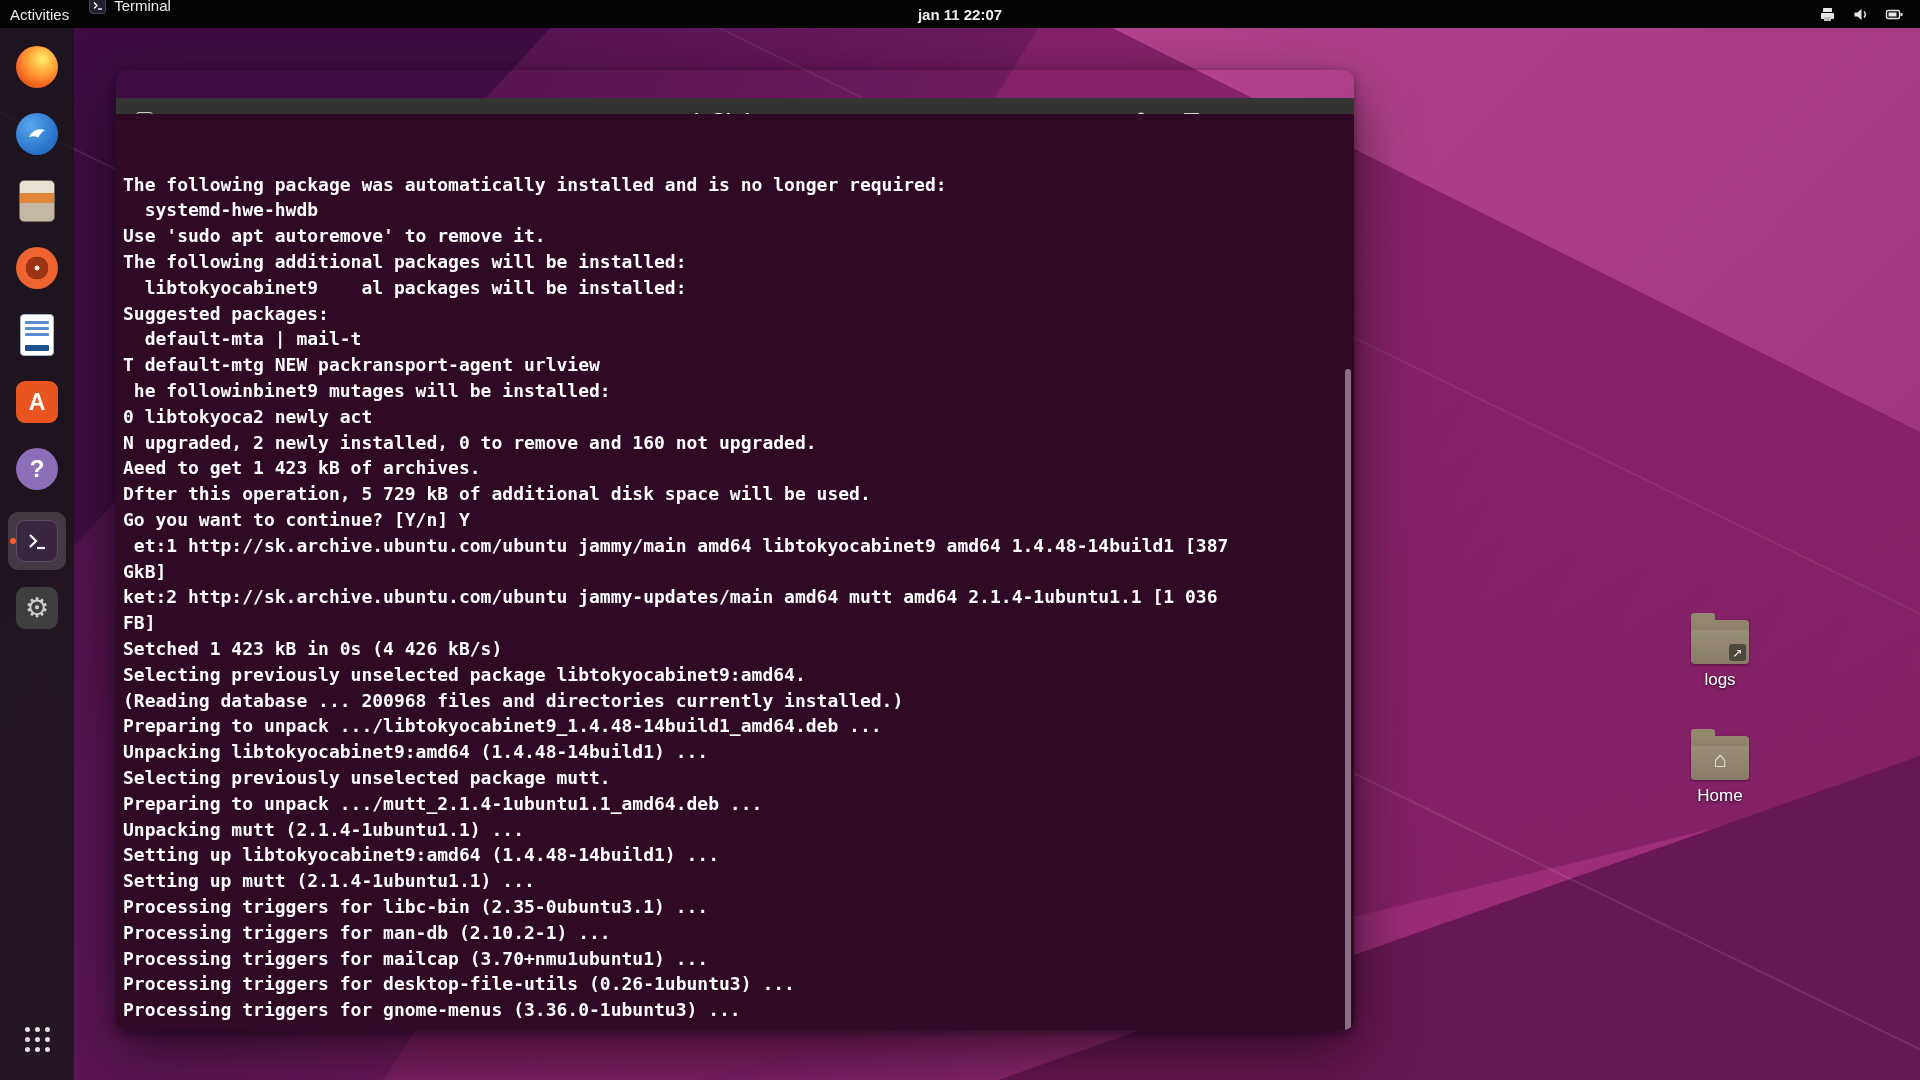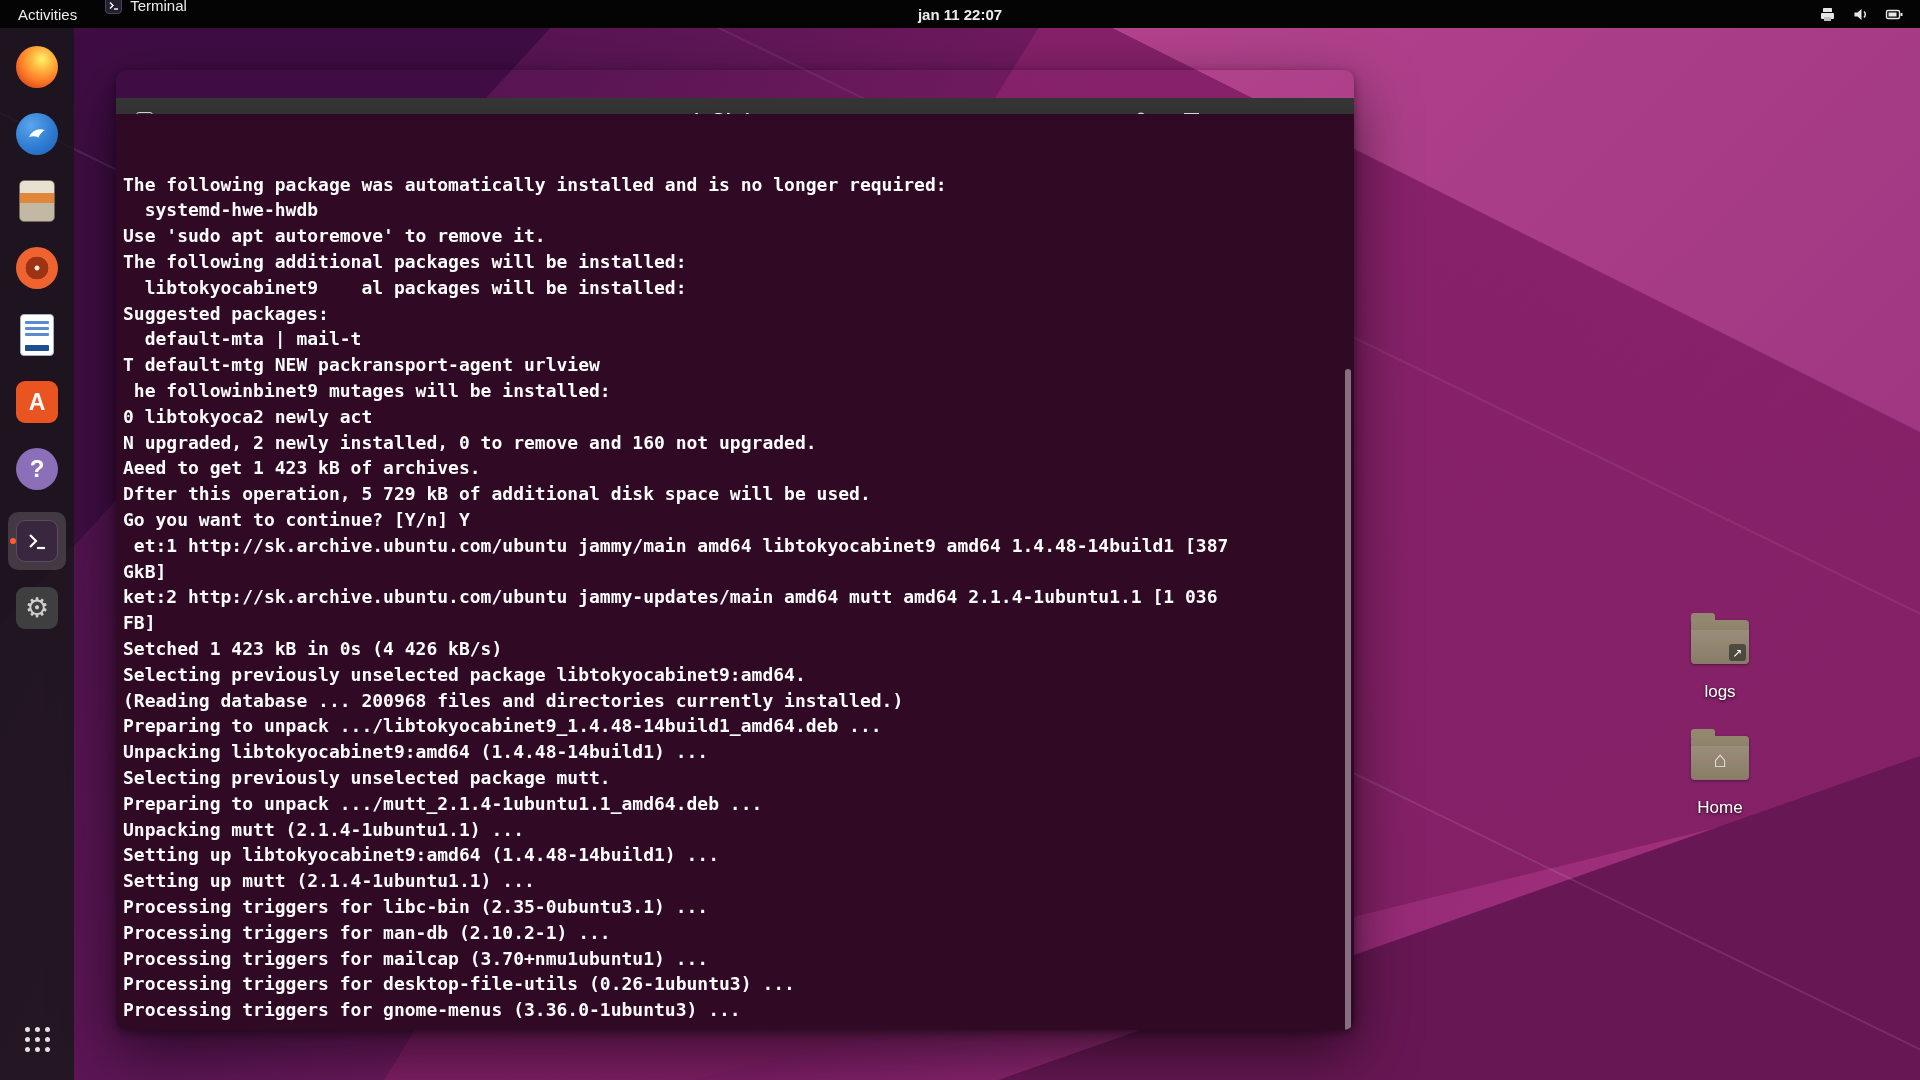--- a/index.html
+++ b/index.html
@@ -17,21 +17,21 @@
     background:#671753; }
   .wp-left-dark { position:absolute; inset:0; clip-path:polygon(0 0,30% 0,0 58%);
     background:#3f0d44; }
   .wp-line { position:absolute; width:160%; height:2px; background:rgba(255,255,255,.10); transform-origin:0 0; }
   .wp-line.l1 { left:-5%; top:6%; transform:rotate(26deg); }
   .wp-line.l2 { left:30%; top:-4%; transform:rotate(26deg); background:rgba(255,255,255,.07); }
 
   
   .topbar { position:absolute; left:0; top:0; width:1920px; height:28px; background:#040404;
     color:#ececec; font-size:15px; display:flex; align-items:center; z-index:10; }
-  .activities { padding:0 18px; height:100%; display:flex; align-items:center; cursor:default; }
+  .activities { padding:0 10px; height:100%; display:flex; align-items:center; cursor:default; }
   .app-indicator { display:flex; align-items:flex-end; gap:8px; padding:16px 10px; height:100%; }
   .mini-term { width:17px; height:17px; border-radius:4px; background:#241f31; border:1px solid #4a4458;
     display:flex; align-items:center; justify-content:center; }
   .clock { position:absolute; left:50%; transform:translateX(-50%); font-weight:600; }
   .tray { margin-left:auto; display:flex; align-items:center; gap:16px; padding-right:16px; height:100%; }
   .tray svg { display:block; }
 
   
   .dock { position:absolute; left:0; top:28px; bottom:0; width:74px; background:rgba(22,22,22,.80);
     z-index:5; display:flex; flex-direction:column; align-items:center; padding-top:10px; gap:9px; }
@@ -67,21 +67,21 @@
     display:flex; align-items:center; justify-content:center; }
   .ic-gear { width:42px; height:42px; border-radius:9px; background:#3f3f3f; color:#d0d0d0;
     display:flex; align-items:center; justify-content:center; }
   .ic-gear::after { content:"\2699"; font-size:27px; line-height:1; }
   .ic-appgrid { display:grid; grid-template-columns:repeat(3,5px); grid-template-rows:repeat(3,5px); gap:5px; }
   .ic-appgrid span { width:5px; height:5px; border-radius:50%; background:#e3e3e3; }
 
   
   .desk-icon { position:absolute; width:112px; display:flex; flex-direction:column; align-items:center;
     z-index:2; }
-  .desk-icon .label { margin-top:18px; color:#fff; font-size:17px; text-shadow:0 1px 3px rgba(0,0,0,.85); }
+  .desk-icon .label { margin-top:6px; color:#fff; font-size:17px; text-shadow:0 1px 3px rgba(0,0,0,.85); }
   .folder { position:relative; width:58px; height:44px; border-radius:4px;
     background:linear-gradient(#94876f,#7b6e58); box-shadow:0 1px 3px rgba(0,0,0,.4); }
   .folder::before { content:""; position:absolute; left:0; top:-7px; width:24px; height:9px;
     border-radius:3px 3px 0 0; background:#94876f; }
   .folder::after { content:""; position:absolute; left:0; right:0; top:10px; bottom:0;
     border-radius:0 0 4px 4px; background:rgba(255,255,255,.10); }
   .emblem-home { position:absolute; left:50%; top:55%; transform:translate(-50%,-50%); color:#efe9df;
     font-size:22px; line-height:1; z-index:1; }
   .emblem-link { position:absolute; right:3px; bottom:3px; width:17px; height:17px; border-radius:3px;
     background:rgba(25,25,25,.55); color:#fff; font-size:12px; display:flex; align-items:center;

